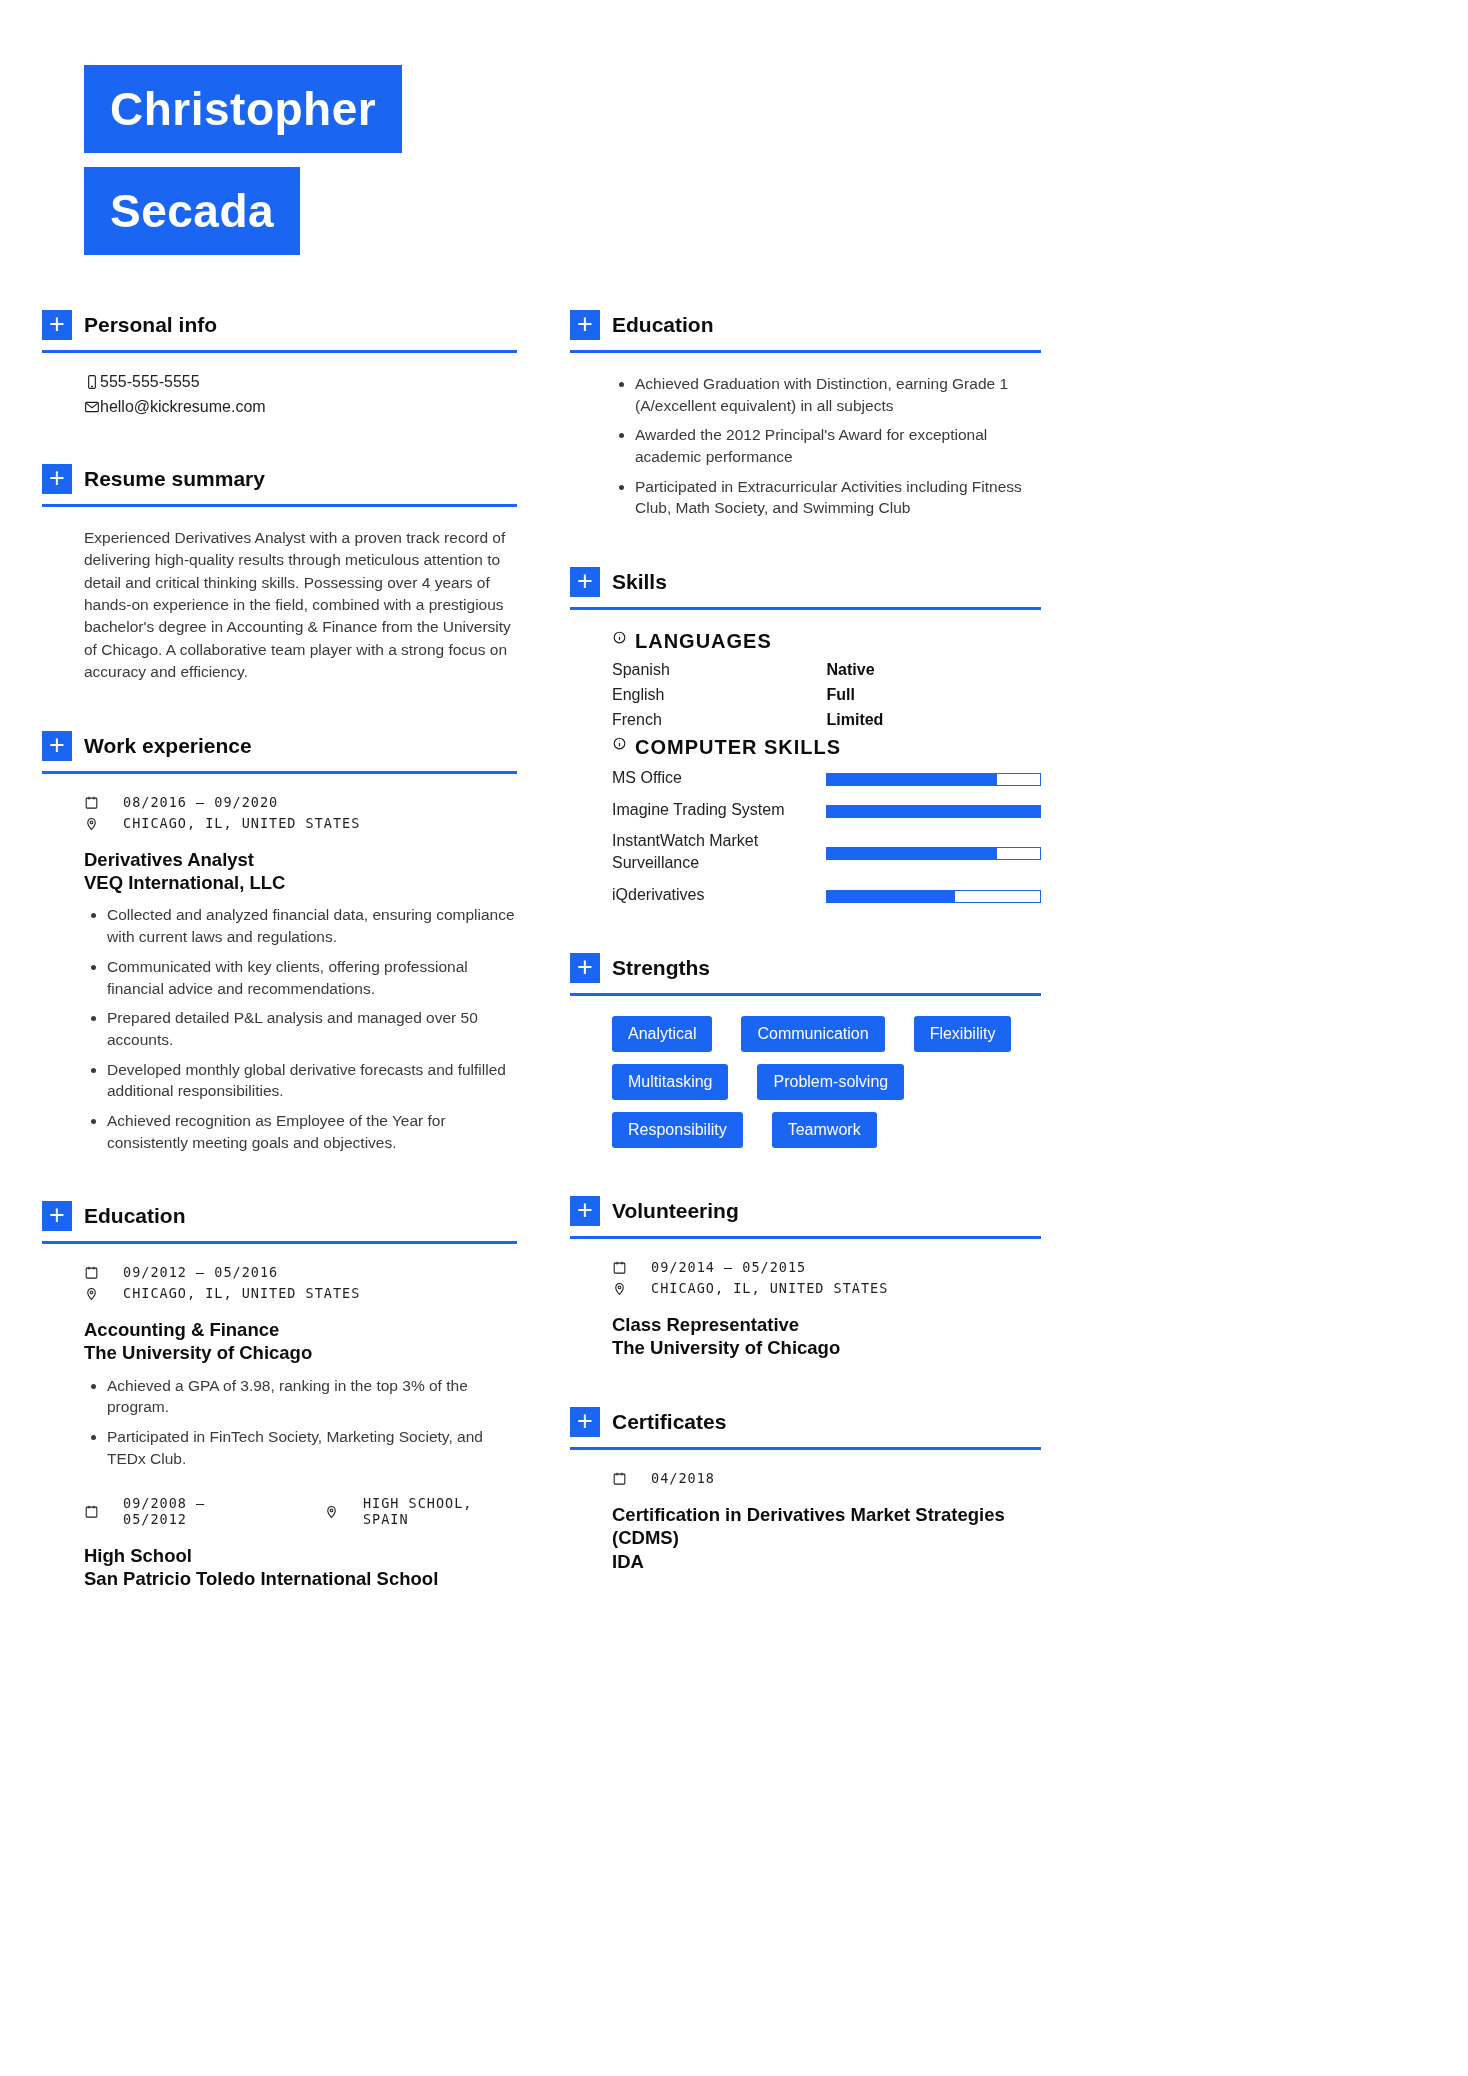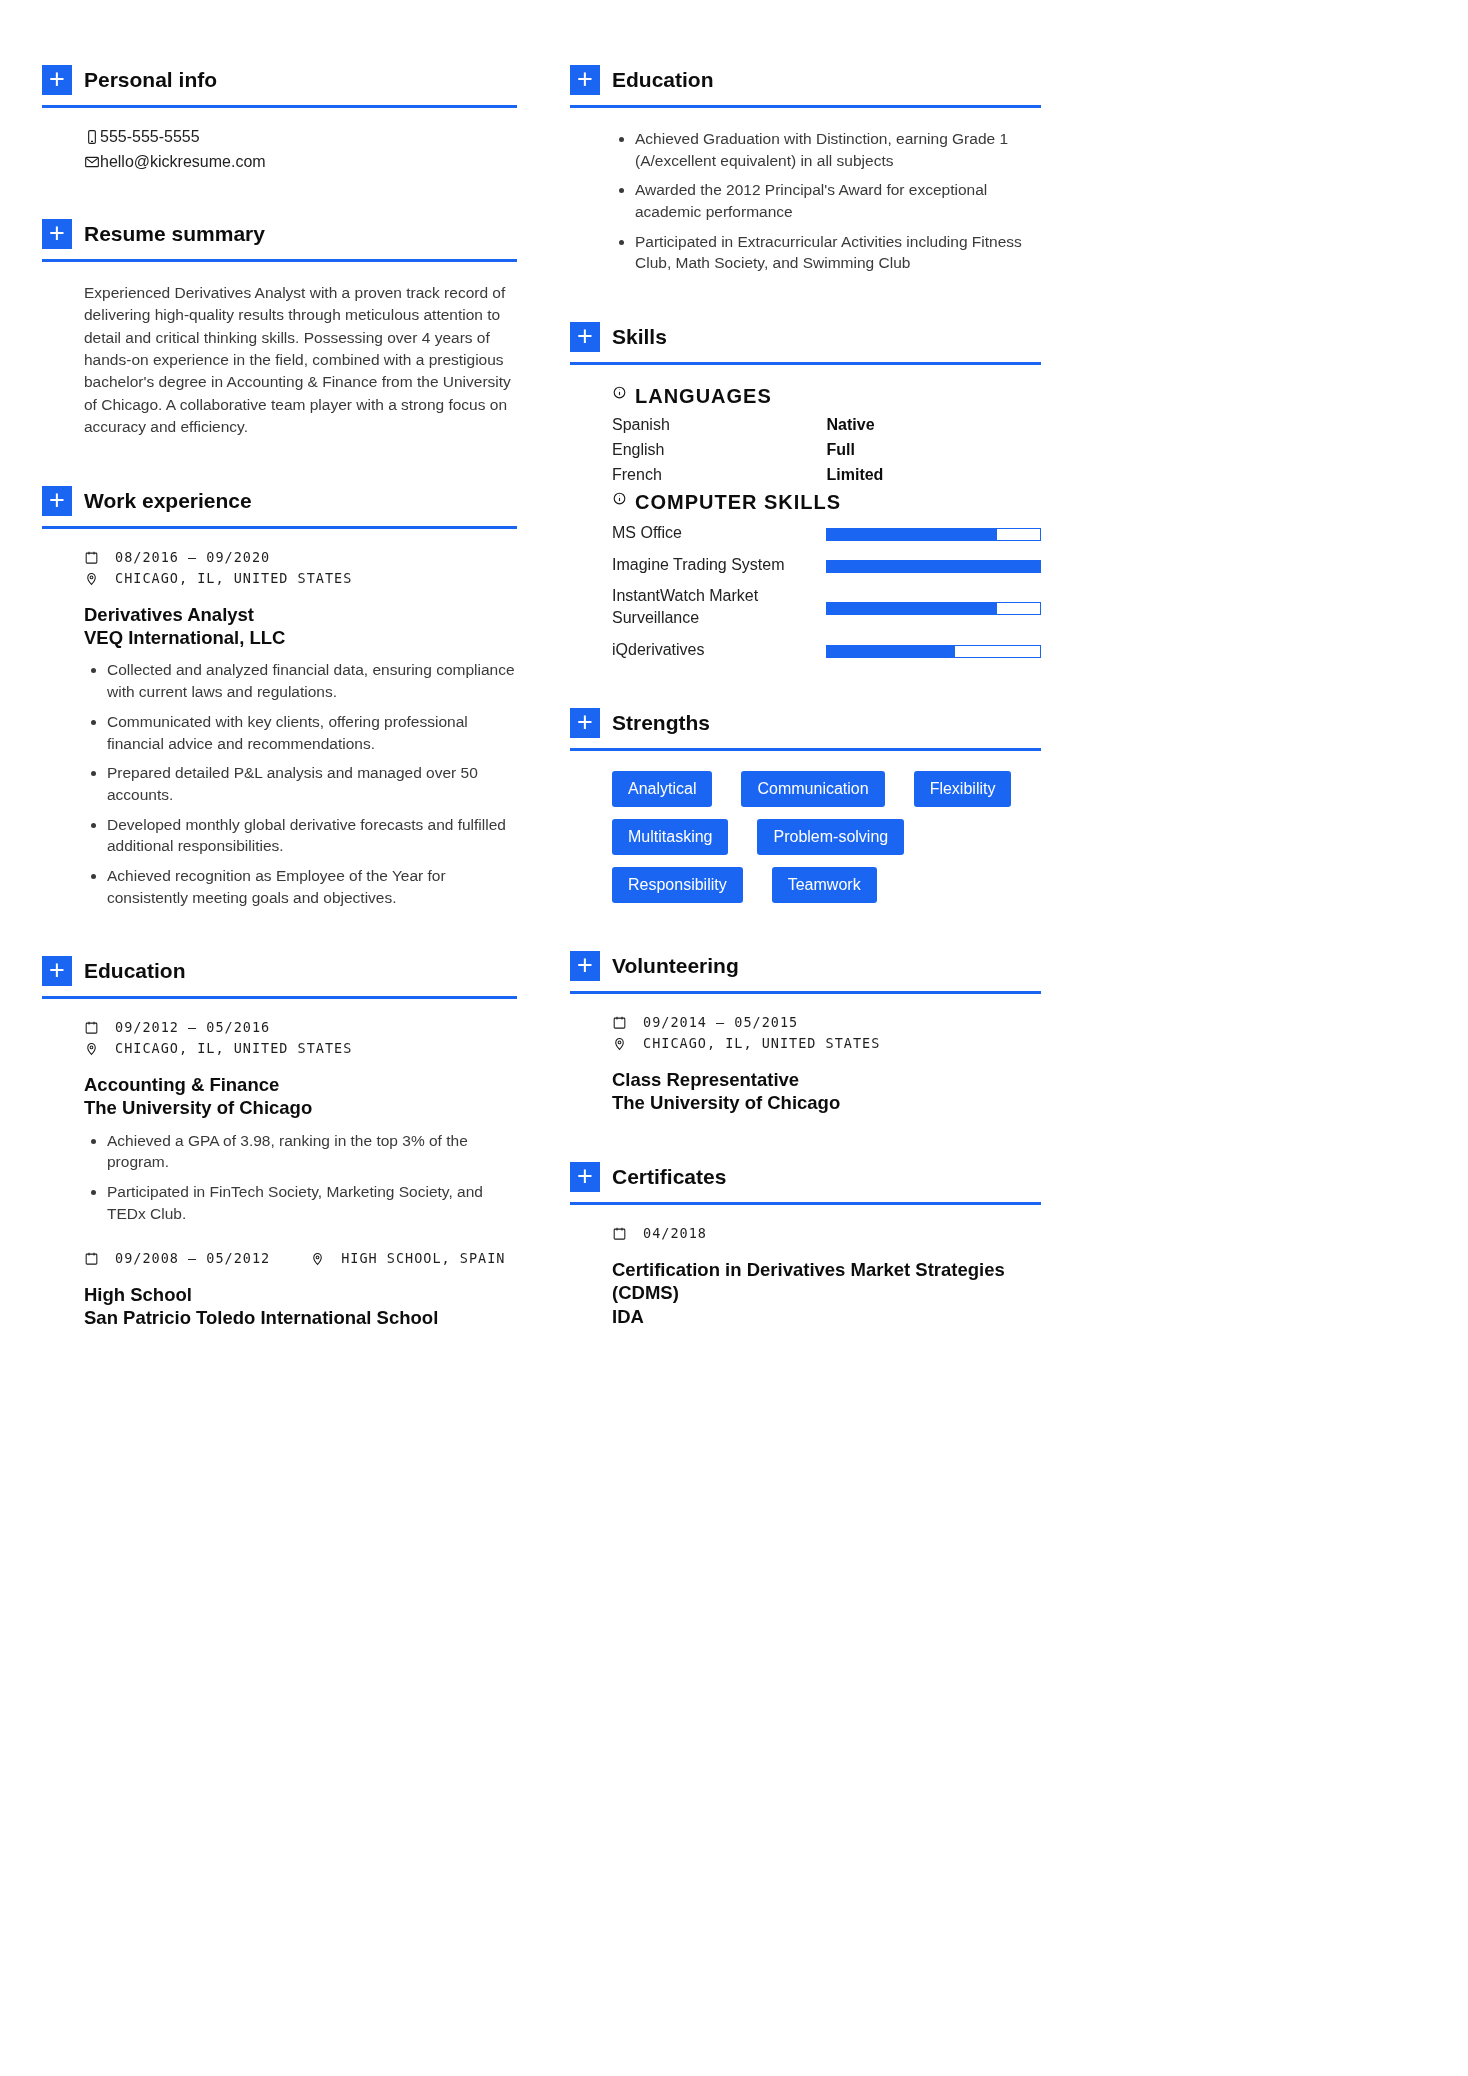--- a/index.html
+++ b/index.html
@@ -50,21 +50,21 @@
   .sec-body { margin-left: 42px; }
 
   
   .contact-row { display: flex; align-items: center; gap: 0; margin-bottom: 7px; font-size: 16px; color: #222; }
 
   
   .summary-text { font-size: 15.5px; line-height: 1.44; color: var(--text); }
 
   
   .entry { margin-bottom: 26px; }
-  .meta-row { display: flex; align-items: center; gap: 16px; margin-bottom: 5px; color: var(--meta); }
+  .meta-row { display: flex; align-items: center; gap: 24px; margin-bottom: 5px; color: var(--meta); }
   .meta-text {
     font-family: "DejaVu Sans Mono", monospace;
     font-size: 13.5px; letter-spacing: 1px; color: var(--meta);
   }
   .meta-gap { width: 8px; }
   .entry-title { font-size: 18.5px; font-weight: 700; color: var(--dark); line-height: 1.25; margin-top: 17px; }
   .entry-sub   { font-size: 18.5px; font-weight: 700; color: var(--dark); line-height: 1.25; }
 
   ul.bullets { margin: 10px 0 0 0; padding-left: 23px; }
   ul.bullets li { font-size: 15.5px; line-height: 1.4; color: var(--text); margin-bottom: 8px; }
@@ -95,20 +95,24 @@
     background: var(--accent); color: #fff;
     font-size: 16px; padding: 9px 16px; border-radius: 3px;
     display: inline-block; white-space: nowrap;
   }
 </style>
 </head>
 <body>
 
 <div class="page">
 
+  <header class="name-block">
+    <div class="name-line">Christopher</div>
+    <div class="name-line">Secada</div>
+  </header>
 
   <div class="content">
 
     <div class="col-left">
 
       <section>
         <div class="sec-header">
           <span class="plus-box">+</span>
           <h2 class="sec-title">Personal info</h2>
         </div>

